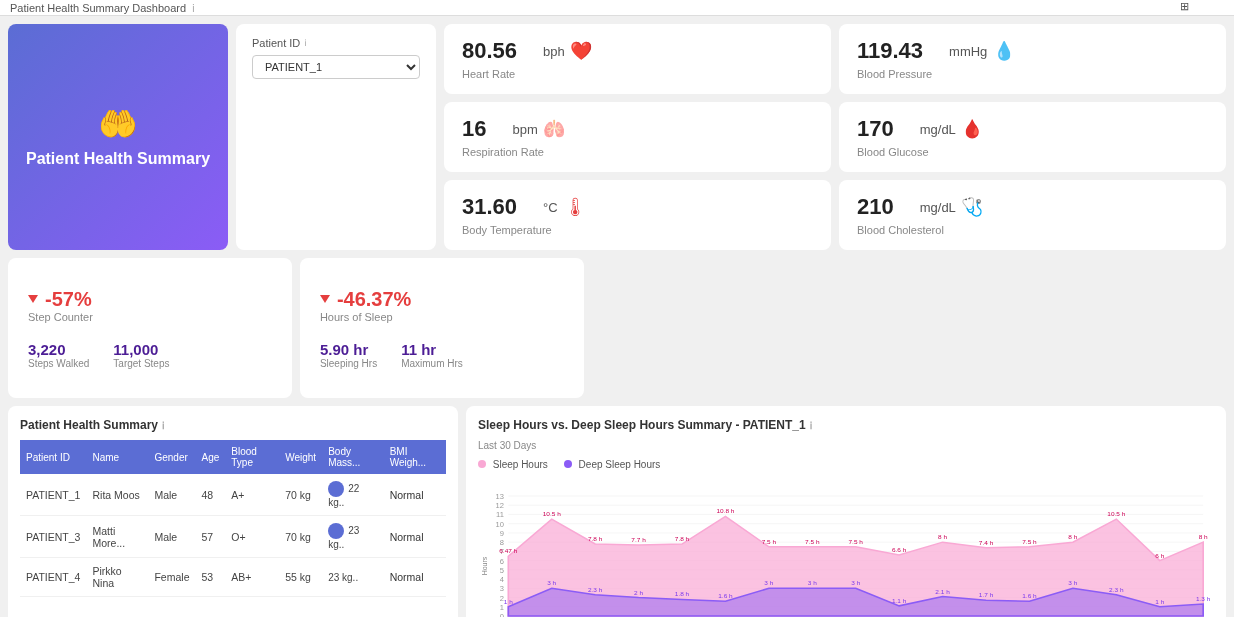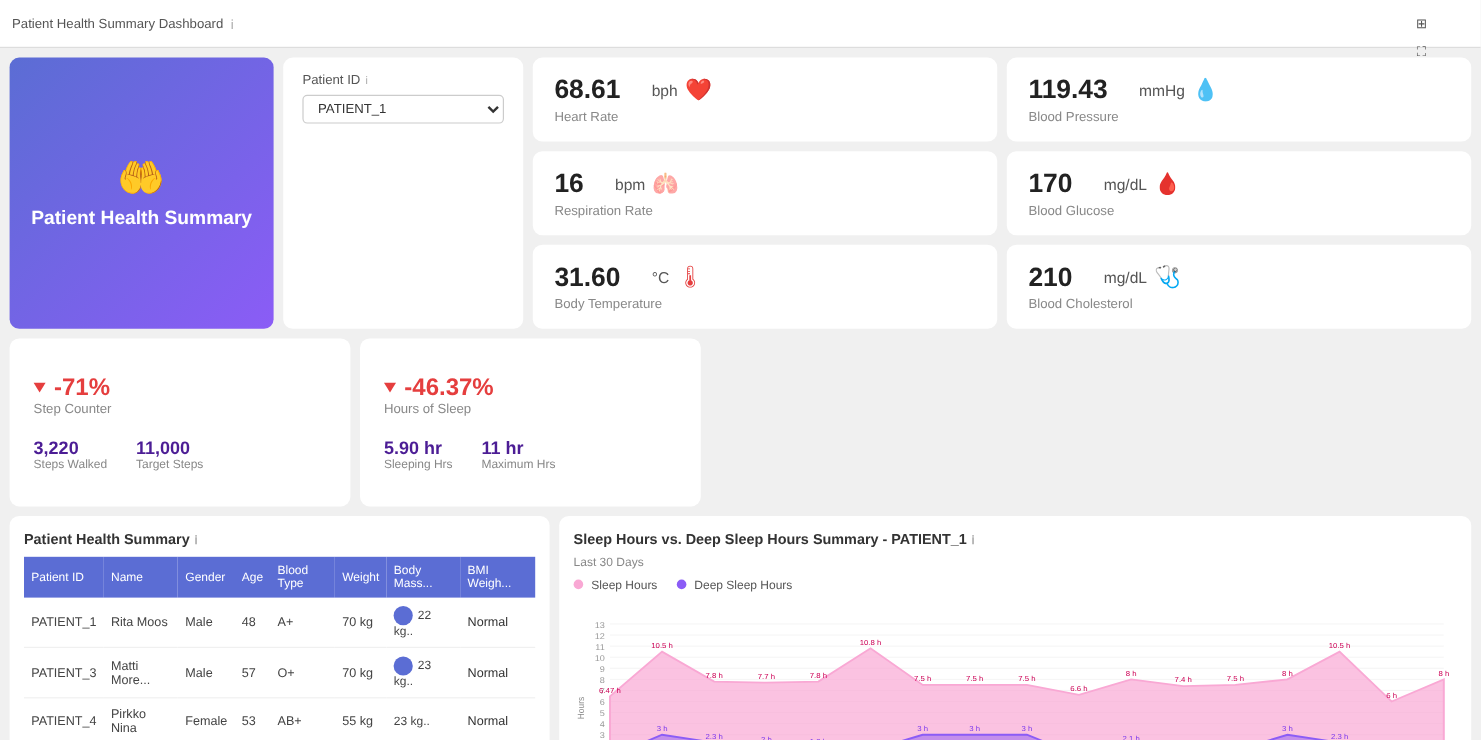--- a/index.html
+++ b/index.html
@@ -1,20 +1,20 @@
 <!DOCTYPE html>
 <html><head>
   <meta charset="utf-8">
   <style>
     * { box-sizing: border-box; margin: 0; padding: 0; }
     body { font-family: 'Segoe UI', Arial, sans-serif; background: #f0f0f0; font-size: 12px; color: #333; }
     
     .app-bar {
       background: white;
-      height: 40px;
+      height: 16px;
       display: flex;
       align-items: center;
       padding: 0 10px;
       border-bottom: 1px solid #ddd;
       justify-content: space-between;
     }
     .app-bar-left { display: flex; align-items: center; gap: 6px; font-size: 11px; color: #555; }
     .app-bar-right { display: flex; align-items: center; gap: 12px; font-size: 11px; color: #555; flex-direction: column; }
     
     .main-content {
@@ -183,21 +183,21 @@
         <option>PATIENT_3</option>
         <option>PATIENT_4</option>
         <option>PATIENT_5</option>
       </select>
     </div>
 
     <div class="metrics-grid">
 
       <div class="metric-card">
         <div class="metric-value-row">
-          <span class="metric-value">68.61</span>
+          <span class="metric-value">80.56</span>
           <span class="metric-unit">bph</span>
           <span class="metric-icon" style="color:#e53e3e">❤️</span>
         </div>
         <div class="metric-label">Heart Rate</div>
       </div>
 
       <div class="metric-card">
         <div class="metric-value-row">
           <span class="metric-value">119.43</span>
           <span class="metric-unit">mmHg</span>
@@ -242,21 +242,21 @@
         <div class="metric-label">Blood Cholesterol</div>
       </div>
     </div>
   </div>
 
   <div class="step-sleep-section">
 
     <div class="step-card">
       <div style="display:flex;align-items:center;gap:4px">
         <span class="triangle-down"></span>
-        <span class="change-value negative">-71%</span>
+        <span class="change-value negative">-57%</span>
       </div>
       <div class="change-label">Step Counter</div>
       <div class="sub-metrics">
         <div>
           <div class="sub-metric-value">3,220</div>
           <div class="sub-metric-label">Steps Walked</div>
         </div>
         <div>
           <div class="sub-metric-value">11,000</div>
           <div class="sub-metric-label">Target Steps</div>

